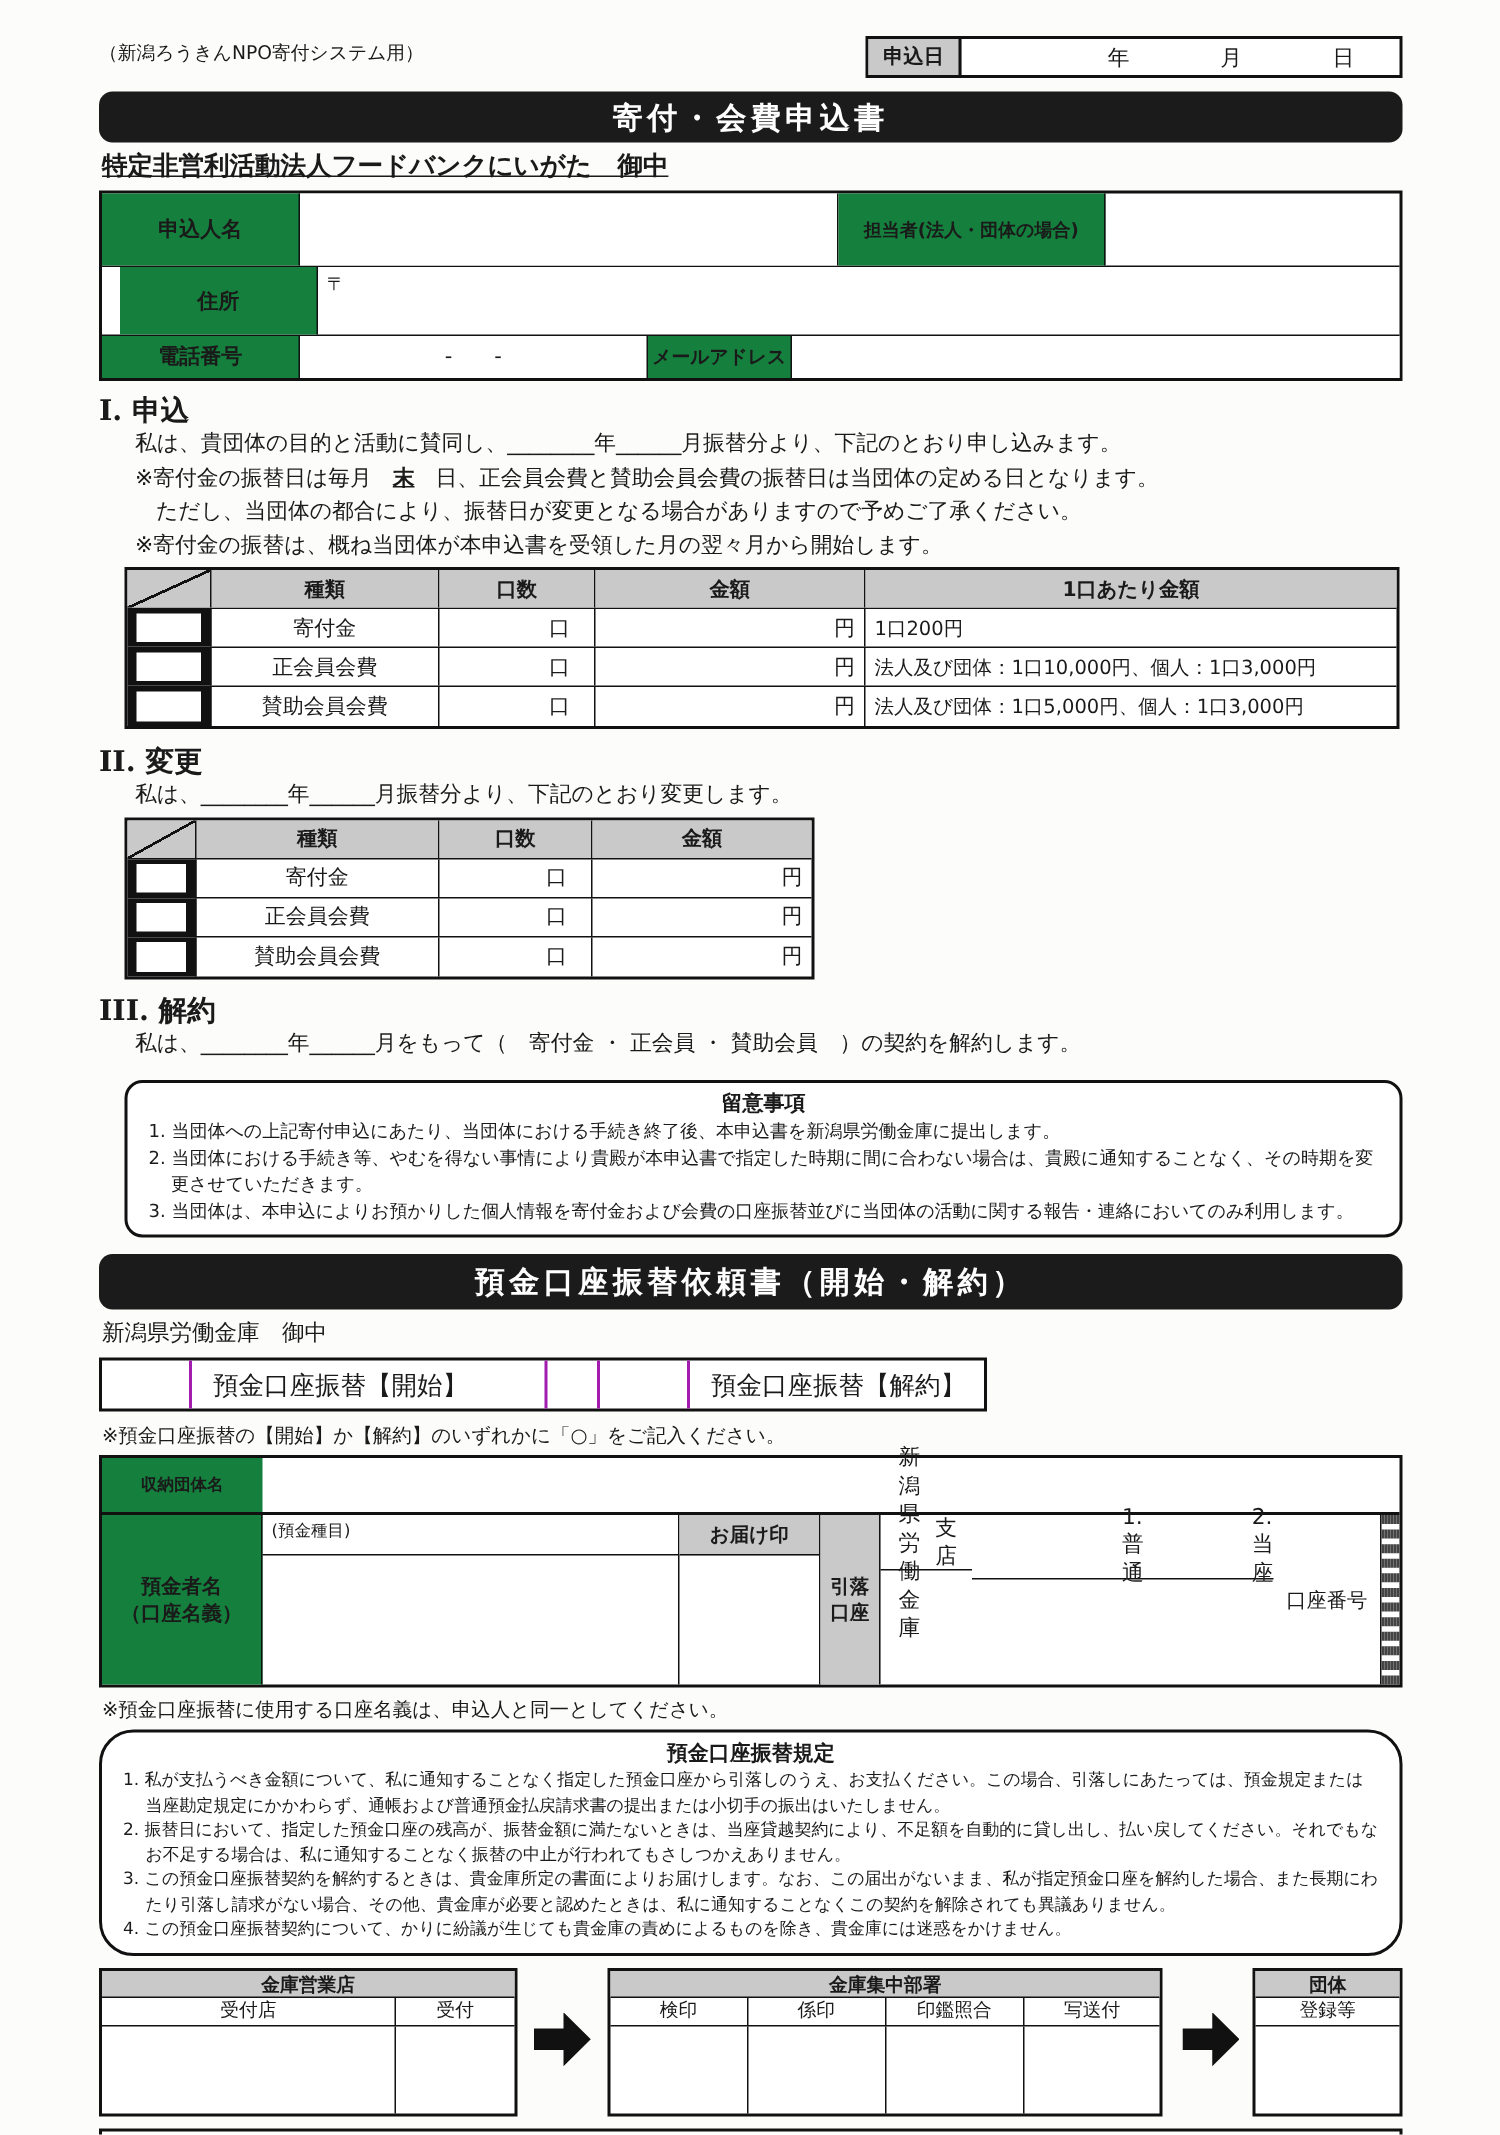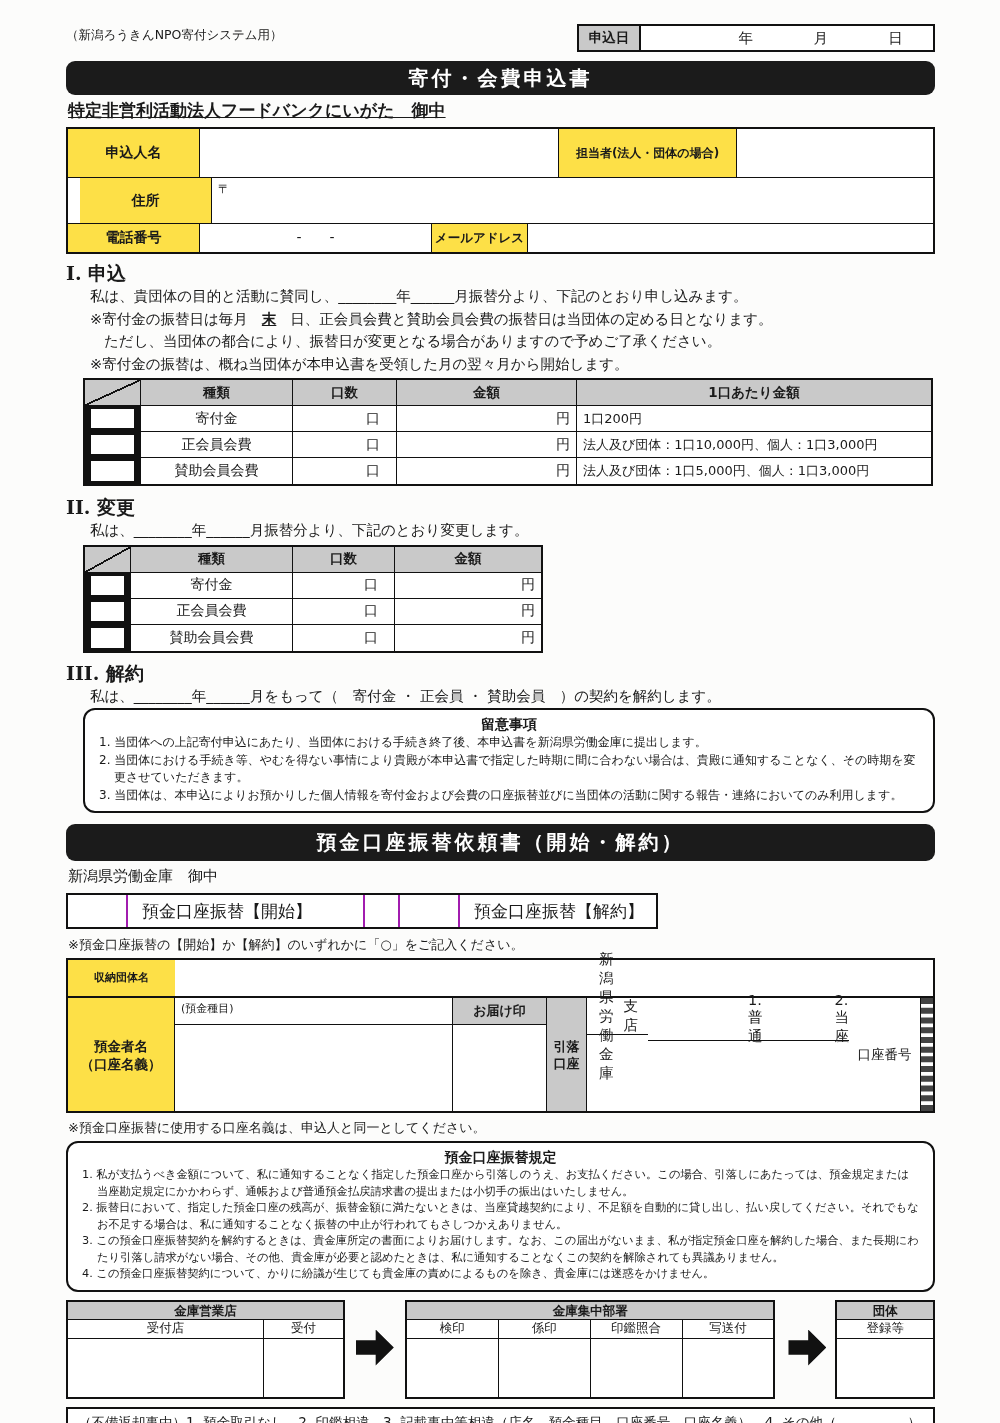--- a/index.html
+++ b/index.html
@@ -29,21 +29,21 @@
   .banner2 { height: 37px; margin-top: 11px; }
 
   .addressee { font-size: 17px; font-weight: bold; text-decoration: underline; margin: 4px 0 4px 2px; height: 24px; }
 
   
   .btable { border: 2px solid #111; background: #fff; }
   .brow { display: flex; border-bottom: 1px solid #111; }
   .brow:last-child { border-bottom: none; }
   .brow > div { border-right: 1px solid #111; }
   .brow > div:last-child { border-right: none; }
-  .glabel { background: #fde047; display: flex; align-items: center; justify-content: center;
+  .glabel { background: #15803d; display: flex; align-items: center; justify-content: center;
     font-weight: bold; font-size: 14px; text-align: center; }
 
   
   .r-name { height: 49px; }
   .r-addr { height: 46px; padding-left: 12px; }
   .r-tel  { height: 28px; }
   .c-label { width: 132px; }
   .c-fill { flex: 1; background: #fff; }
   .c-contact { width: 178px; font-size: 12px; font-weight: bold; }
   .c-contact-fill { width: 196px; }
@@ -75,21 +75,21 @@
   .t2 .c0 { width: 46px; } .t2 .c1 { width: 162px; } .t2 .c2 { width: 102px; } .t2 .c3 { flex: 1; }
   .cell-type { display: flex; align-items: center; justify-content: center; font-size: 14px; }
   .cell-units { display: flex; align-items: center; justify-content: flex-end; padding-right: 16px; font-size: 14px; }
   .cell-amt { display: flex; align-items: center; justify-content: flex-end; padding-right: 6px; font-size: 14px; }
   .cell-per { display: flex; align-items: center; padding-left: 6px; font-size: 13px; white-space: nowrap; }
 
   .roundbox { border: 2px solid #111; border-radius: 12px; margin-left: 17px;
     padding: 4px 14px 7px; background: #fff; }
   .roundbox .rtitle { text-align: center; font-weight: bold; font-size: 14px; line-height: 20px; }
   .roundbox .ritem { font-size: 12px; line-height: 17.5px; padding-left: 15px; text-indent: -15px; }
-  .regbox { margin-left: 0; margin-top: 5px; }
+  .regbox { margin-left: 0; margin-top: 5px; border-radius: 23px; }
   .regbox .ritem { font-size: 11.3px; line-height: 16.5px; }
 
   .addressee2 { font-size: 15px; font-weight: normal; margin: 6px 0 5px 2px; height: 21px; }
 
   .startcancel { display: flex; width: 592px; height: 36px; border: 2px solid #111; background: #fff; }
   .startcancel > div { border-right: 2px solid #a21caf; }
   .startcancel > div:last-child { border-right: none; }
   .sc-cb { width: 60px; }
   .sc-label { width: 237px; display: flex; align-items: center; padding-left: 14px; font-size: 17px; }
   .sc-gap { width: 35px; }
@@ -262,21 +262,21 @@
       <div class="c0 cbcol">
           <div class="cb"></div>
         </div>
       <div class="c1 cell-type">賛助会員会費</div>
       <div class="c2 cell-units">口</div>
       <div class="c3 cell-amt">円</div>
     </div>
   </div>
 
   <div class="sec-h" style="margin-top:8px">III. 解約</div>
-  <div class="para" style="margin-bottom:1px">私は、________年______月をもって（　寄付金 ・ 正会員 ・ 賛助会員　）の契約を解約します。</div>
+  <div class="para" style="margin-bottom:13px">私は、________年______月をもって（　寄付金 ・ 正会員 ・ 賛助会員　）の契約を解約します。</div>
 
   <div class="roundbox">
     <div class="rtitle">留意事項</div>
     <div class="ritem">1. 当団体への上記寄付申込にあたり、当団体における手続き終了後、本申込書を新潟県労働金庫に提出します。</div>
     <div class="ritem">2. 当団体における手続き等、やむを得ない事情により貴殿が本申込書で指定した時期に間に合わない場合は、貴殿に通知することなく、その時期を変更させていただきます。</div>
     <div class="ritem">3. 当団体は、本申込によりお預かりした個人情報を寄付金および会費の口座振替並びに当団体の活動に関する報告・連絡においてのみ利用します。</div>
   </div>
 
   <div class="banner banner2">預金口座振替依頼書（開始・解約）</div>
   <div class="addressee2">新潟県労働金庫　御中</div>

